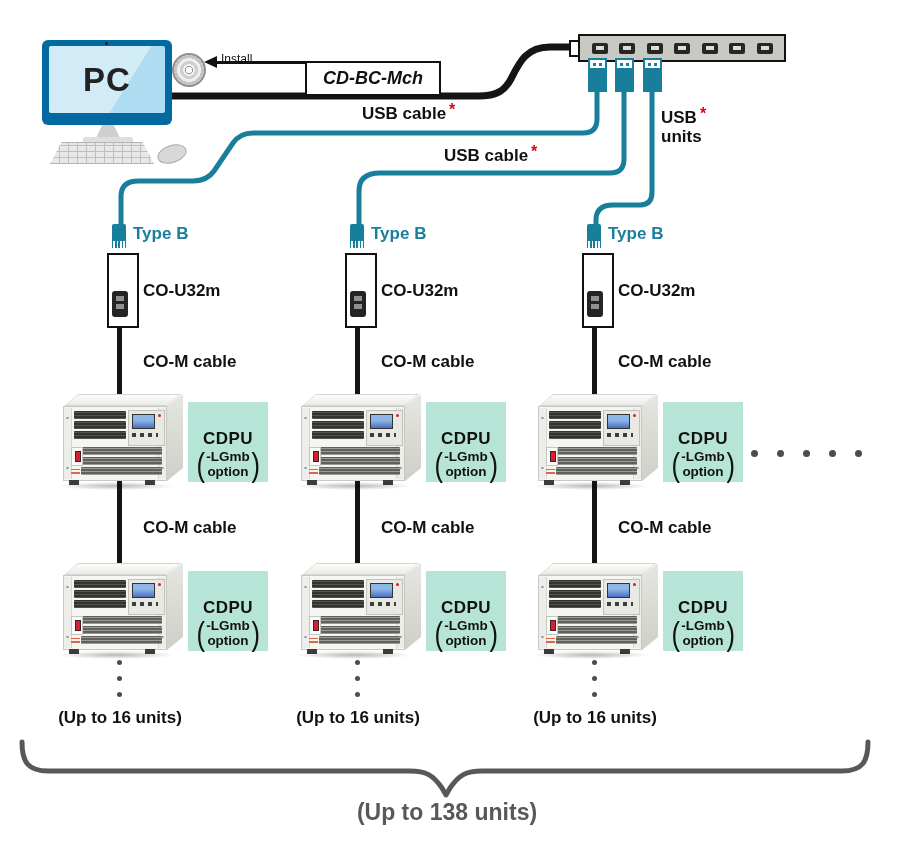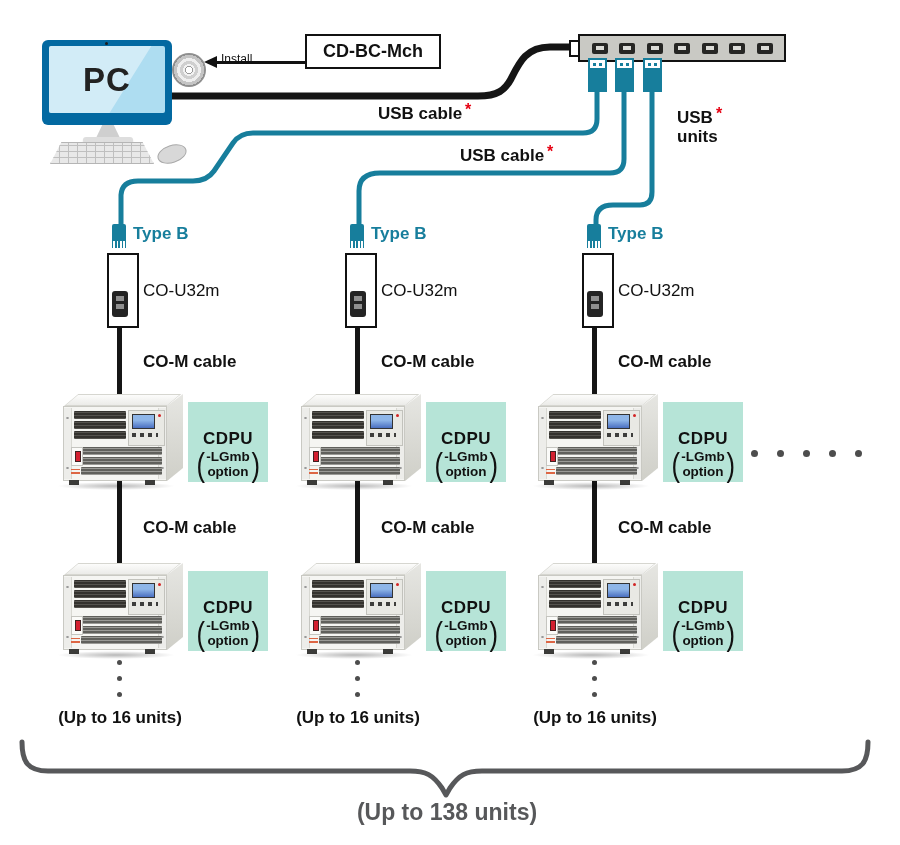--- a/index.html
+++ b/index.html
@@ -29,56 +29,56 @@
          border-radius:50%;transform:rotate(-18deg);z-index:3;}
   .cd{left:172px;top:53px;width:34px;height:34px;border-radius:50%;z-index:3;
       background:radial-gradient(circle,#ffffff 0 3px,#9a9a9a 3px 4px,#f2f2f2 4px 6px,
                  #cfcfcf 6px 9px,#eeeeee 9px 12px,#c4c4c4 12px 15px,#8f8f8f 15px 17px);}
 
   
   .install-label{left:221px;top:52px;width:72px;text-align:left;font-size:12px;z-index:3;}
   .arrow-shaft{left:216px;top:61px;width:90px;height:2.5px;background:#111;z-index:3;}
   .arrow-head{left:204px;top:56px;width:0;height:0;border-top:6px solid transparent;
               border-bottom:6px solid transparent;border-right:13px solid #111;z-index:3;}
-  .cdbox{left:305px;top:34px;width:132px;height:31px;border:2.5px solid #111;background:#fff;
-         display:flex;align-items:center;justify-content:center;font-size:18px;font-weight:bold;z-index:3;}
+  .cdbox{left:305px;top:61px;width:132px;height:31px;border:2.5px solid #111;background:#fff;
+         display:flex;align-items:center;justify-content:center;font-size:18px;font-weight:bold;z-index:3;font-style:italic;}
 
   
   .hub-label{left:598px;top:4px;width:170px;text-align:center;font-size:19px;font-weight:bold;z-index:3;}
   .hub{left:578px;top:34px;width:204px;height:24px;background:#c9c9c4;border:2.5px solid #111;
        display:flex;align-items:center;justify-content:space-evenly;z-index:2;}
   .port{width:16px;height:11px;background:#262624;border-radius:2px;position:relative;}
   .port span{position:absolute;left:4px;top:3px;width:8px;height:4px;background:#dcdcd8;display:block;}
   .hub-nub{left:569px;top:40px;width:9px;height:13px;background:#fff;border:2px solid #111;z-index:1;}
 
   
   .plug{width:19px;z-index:2;}
   .plug-cap{width:19px;height:12px;background:#fff;border:2px solid #177e9c;box-sizing:border-box;
             display:flex;align-items:center;justify-content:center;gap:3px;}
   .plug-cap i{width:3px;height:3px;background:#177e9c;display:block;}
   .plug-body{width:19px;height:22px;background:#177e9c;}
 
   
   .cables{left:0;top:0;z-index:1;}
 
   
-  .cable-label{font-size:17px;font-weight:bold;z-index:3;white-space:nowrap;margin-left:16px;}
+  .cable-label{font-size:17px;font-weight:bold;z-index:3;white-space:nowrap;}
   .usb3{line-height:19px;}
 
   
   .column{position:absolute;top:214px;width:215px;height:535px;}
   .typeb-plug{left:57px;top:10px;width:14px;z-index:2;}
   .tb-body{width:14px;height:17px;background:#177e9c;border-radius:2px 2px 0 0;}
   .tb-pins{width:14px;height:7px;background:repeating-linear-gradient(90deg,#177e9c 0 1.5px,transparent 1.5px 3.2px);}
   .typeb-label{left:78px;top:10px;color:#177e9c;font-size:17px;font-weight:bold;white-space:nowrap;}
   .conv{left:52px;top:39px;width:28px;height:71px;background:#fff;border:2.5px solid #111;z-index:2;}
   .conv-port{position:absolute;left:3px;top:36px;width:16px;height:26px;background:#242424;border-radius:3px;}
   .conv-port i{position:absolute;left:4px;width:8px;height:5px;background:#909090;display:block;}
   .conv-port i.b1{top:5px;} .conv-port i.b2{top:13px;}
-  .conv-label{left:88px;top:67px;font-size:17px;font-weight:normal;white-space:nowrap;}
+  .conv-label{left:88px;top:67px;font-size:17px;font-weight:bold;white-space:nowrap;}
   .com-cable{left:62px;top:107px;width:5px;height:243px;background:#151515;z-index:0;}
   .com-label{font-size:17px;font-weight:bold;white-space:nowrap;left:88px;}
   .com-label.t1{top:138px;} .com-label.t2{top:304px;}
 
   
   .cdpu{left:0;width:130px;height:100px;z-index:2;}
   .cdpu.d1{top:178px;} .cdpu.d2{top:347px;}
   .cdpu-top{position:absolute;left:9px;top:2px;width:103px;height:12px;
             background:linear-gradient(#fcfcfb,#ebebe8);transform:skewX(-50deg);
             transform-origin:bottom left;border:1px solid #d6d6d0;box-sizing:border-box;}

